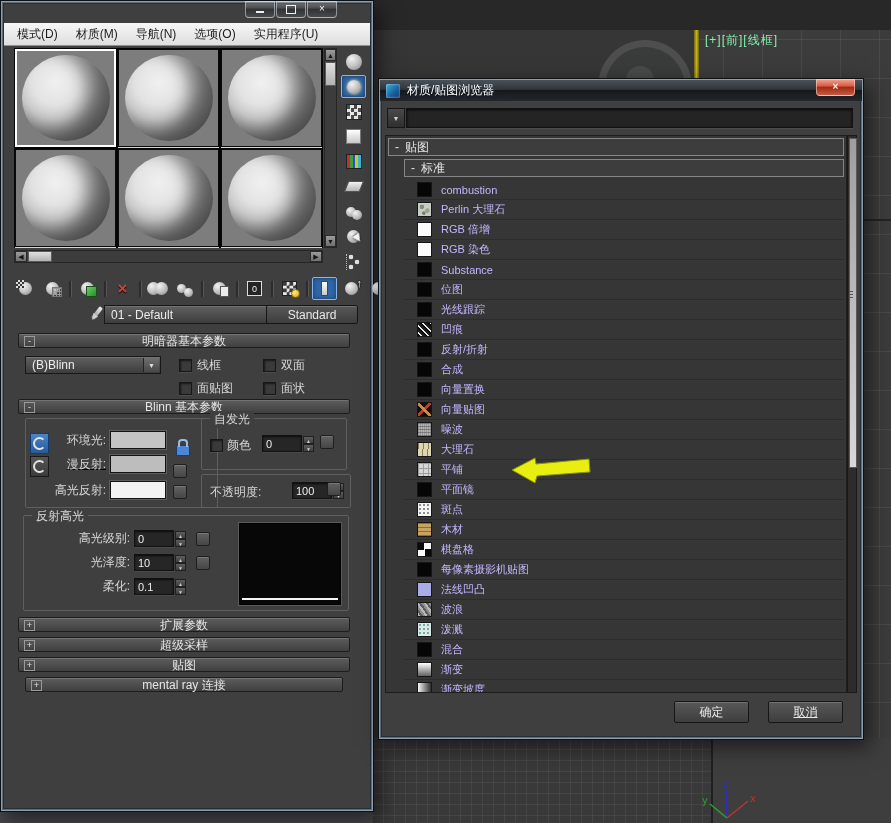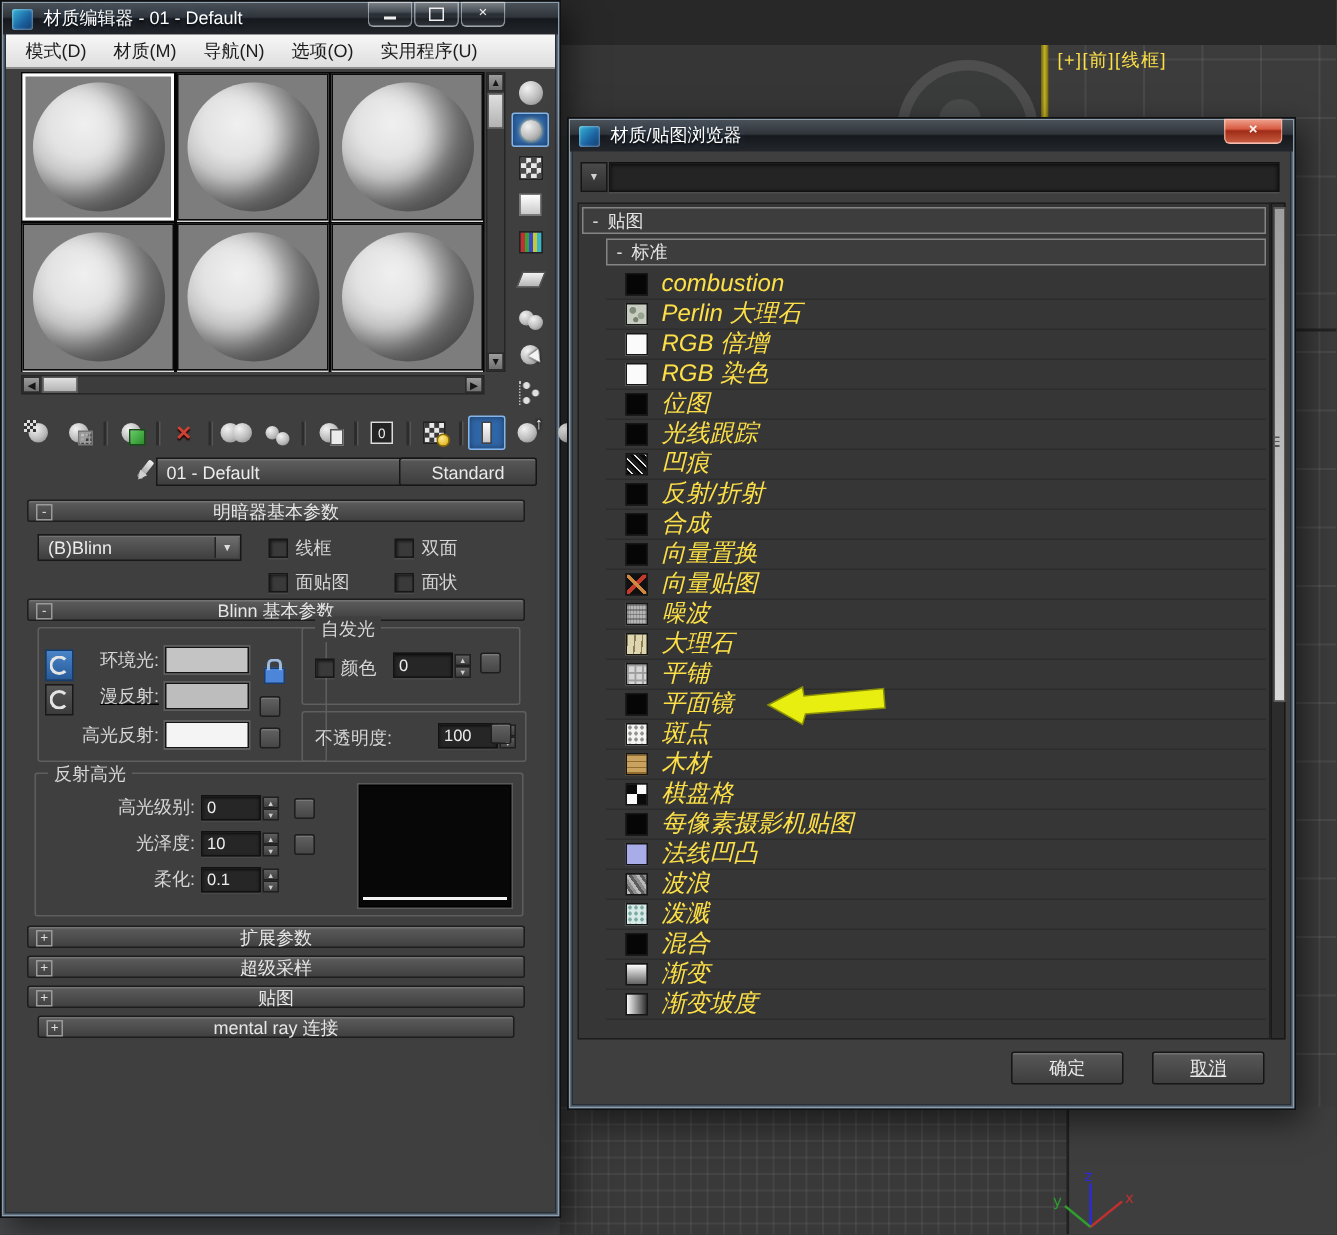--- a/index.html
+++ b/index.html
@@ -12,21 +12,21 @@
   .abs{position:absolute;}
 
   
   #top-band{left:372px;top:0;width:519px;height:30px;background:#282828;border-bottom:1px solid #1b1b1b;}
   #mid-bg{left:372px;top:30px;width:324px;height:710px;background:#363636;}
   #front-viewport{left:696px;top:30px;width:195px;height:710px;background:#3c3c3c;
     background-image:linear-gradient(rgba(255,255,255,.065) 1px,transparent 1px),
                      linear-gradient(90deg,rgba(255,255,255,.065) 1px,transparent 1px);
     background-size:39px 39px;background-position:-12px 9px;}
   #vp-darkline{left:696px;top:219px;width:195px;height:2px;background:#232323;}
-  #vp-label{left:705px;top:32px;color:#fde047;font-size:12px;letter-spacing:1px;}
+  #vp-label{left:705px;top:32px;color:#86efac;font-size:12px;letter-spacing:1px;}
   #active-vp-border{left:694px;top:30px;width:5px;height:708px;
     background:linear-gradient(90deg,#6f6410,#c4b226,#6f6410);}
   #ghost-ring{left:598px;top:40px;width:80px;height:80px;border-radius:50%;
     border:7px solid rgba(205,212,218,.13);background:rgba(190,196,202,.04);}
   #ghost-dot{left:626px;top:66px;width:28px;height:28px;border-radius:50%;background:rgba(205,212,218,.10);}
   #dense-viewport{left:372px;top:738px;width:339px;height:85px;background:#393939;
     background-image:linear-gradient(rgba(255,255,255,.055) 1px,transparent 1px),
                      linear-gradient(90deg,rgba(255,255,255,.055) 1px,transparent 1px);
     background-size:11px 11px;}
   #vp-divider{left:711px;top:738px;width:2px;height:85px;background:#202020;box-shadow:1px 0 0 #4c4c4c;}
@@ -216,21 +216,21 @@
     color:#e0e0e0;font-size:12px;box-sizing:border-box;padding:0 4px;}
   #mb-list{position:absolute;left:6px;top:56px;width:462px;height:558px;background:#363636;
     border:1px solid #1e1e1e;box-sizing:border-box;overflow:hidden;}
   .bhdr{position:absolute;height:18px;border:1px solid #858585;background:#3d3d3d;color:#e4e4e4;
     font-size:12px;display:flex;align-items:center;padding-left:6px;box-sizing:border-box;}
   #bhdr-root{left:2px;top:2px;right:2px;}
   #bhdr-sub{left:18px;top:23px;right:2px;}
   #bitems{position:absolute;left:18px;top:44px;right:2px;}
   .bitem{height:20px;display:flex;align-items:center;border-bottom:1px solid #2c2c2c;box-sizing:border-box;}
   .micon{width:15px;height:15px;margin:0 9px 0 13px;flex:none;border:1px solid #161616;box-sizing:border-box;}
-  .bl{font-size:16px;color:#fde047;white-space:nowrap;font-style:italic;}
+  .bl{font-size:11px;color:#c4b5fd;white-space:nowrap;}
   #mb-scroll{position:absolute;left:468px;top:56px;width:10px;height:558px;background:#2c2c2c;
     border:1px solid #191919;box-sizing:border-box;}
   #mb-thumb{position:absolute;left:1px;top:2px;width:6px;height:328px;
     background:linear-gradient(180deg,#9e9e9e,#d8d8d8);border:1px solid #5a5a5a;}
   #mb-grip{position:absolute;left:1px;top:155px;width:4px;height:8px;
     background:repeating-linear-gradient(180deg,#555 0 1px,transparent 1px 3px);}
   .dlgbtn{width:75px;height:22px;font-size:12px;}
   #btn-ok{left:295px;top:622px;}
   #btn-cancel{left:389px;top:622px;text-decoration:underline;}
 
@@ -283,24 +283,20 @@
 <svg class="abs" id="axis-tripod" viewBox="0 0 70 48">
   <line x1="32" y1="43" x2="32" y2="14" stroke="#2b2bdc" stroke-width="1.6"></line>
   <line x1="32" y1="43" x2="53" y2="26" stroke="#c03030" stroke-width="1.6"></line>
   <line x1="32" y1="43" x2="15" y2="29" stroke="#2f9e2f" stroke-width="1.6"></line>
   <text x="28" y="12" fill="#2b2bdc">z</text>
   <text x="55" y="27" fill="#c03030">x</text>
   <text x="7" y="29" fill="#2f9e2f">y</text>
 </svg>
 
 <div class="abs win" id="me-window">
-  <div class="titlebar">
-    <span class="appicon"></span>
-    <span>材质编辑器 - 01 - Default</span>
-  </div>
   <div class="winbtns" style="right:36px;">
     <span class="wbtn">
         <span class="minglyph"></span>
       </span>
     <span class="wbtn">
         <span class="boxglyph"></span>
       </span>
     <span class="wbtn">
         <span>×</span>
       </span>
@@ -603,20 +599,24 @@
         <div class="bitem">
           <span class="micon icon-white"></span>
           <span class="bl">RGB 倍增</span>
         </div>
         <div class="bitem">
           <span class="micon icon-white"></span>
           <span class="bl">RGB 染色</span>
         </div>
         <div class="bitem">
           <span class="micon icon-black"></span>
+          <span class="bl">Substance</span>
+        </div>
+        <div class="bitem">
+          <span class="micon icon-black"></span>
           <span class="bl">位图</span>
         </div>
         <div class="bitem">
           <span class="micon icon-black"></span>
           <span class="bl">光线跟踪</span>
         </div>
         <div class="bitem">
           <span class="micon icon-noise-bw"></span>
           <span class="bl">凹痕</span>
         </div>

